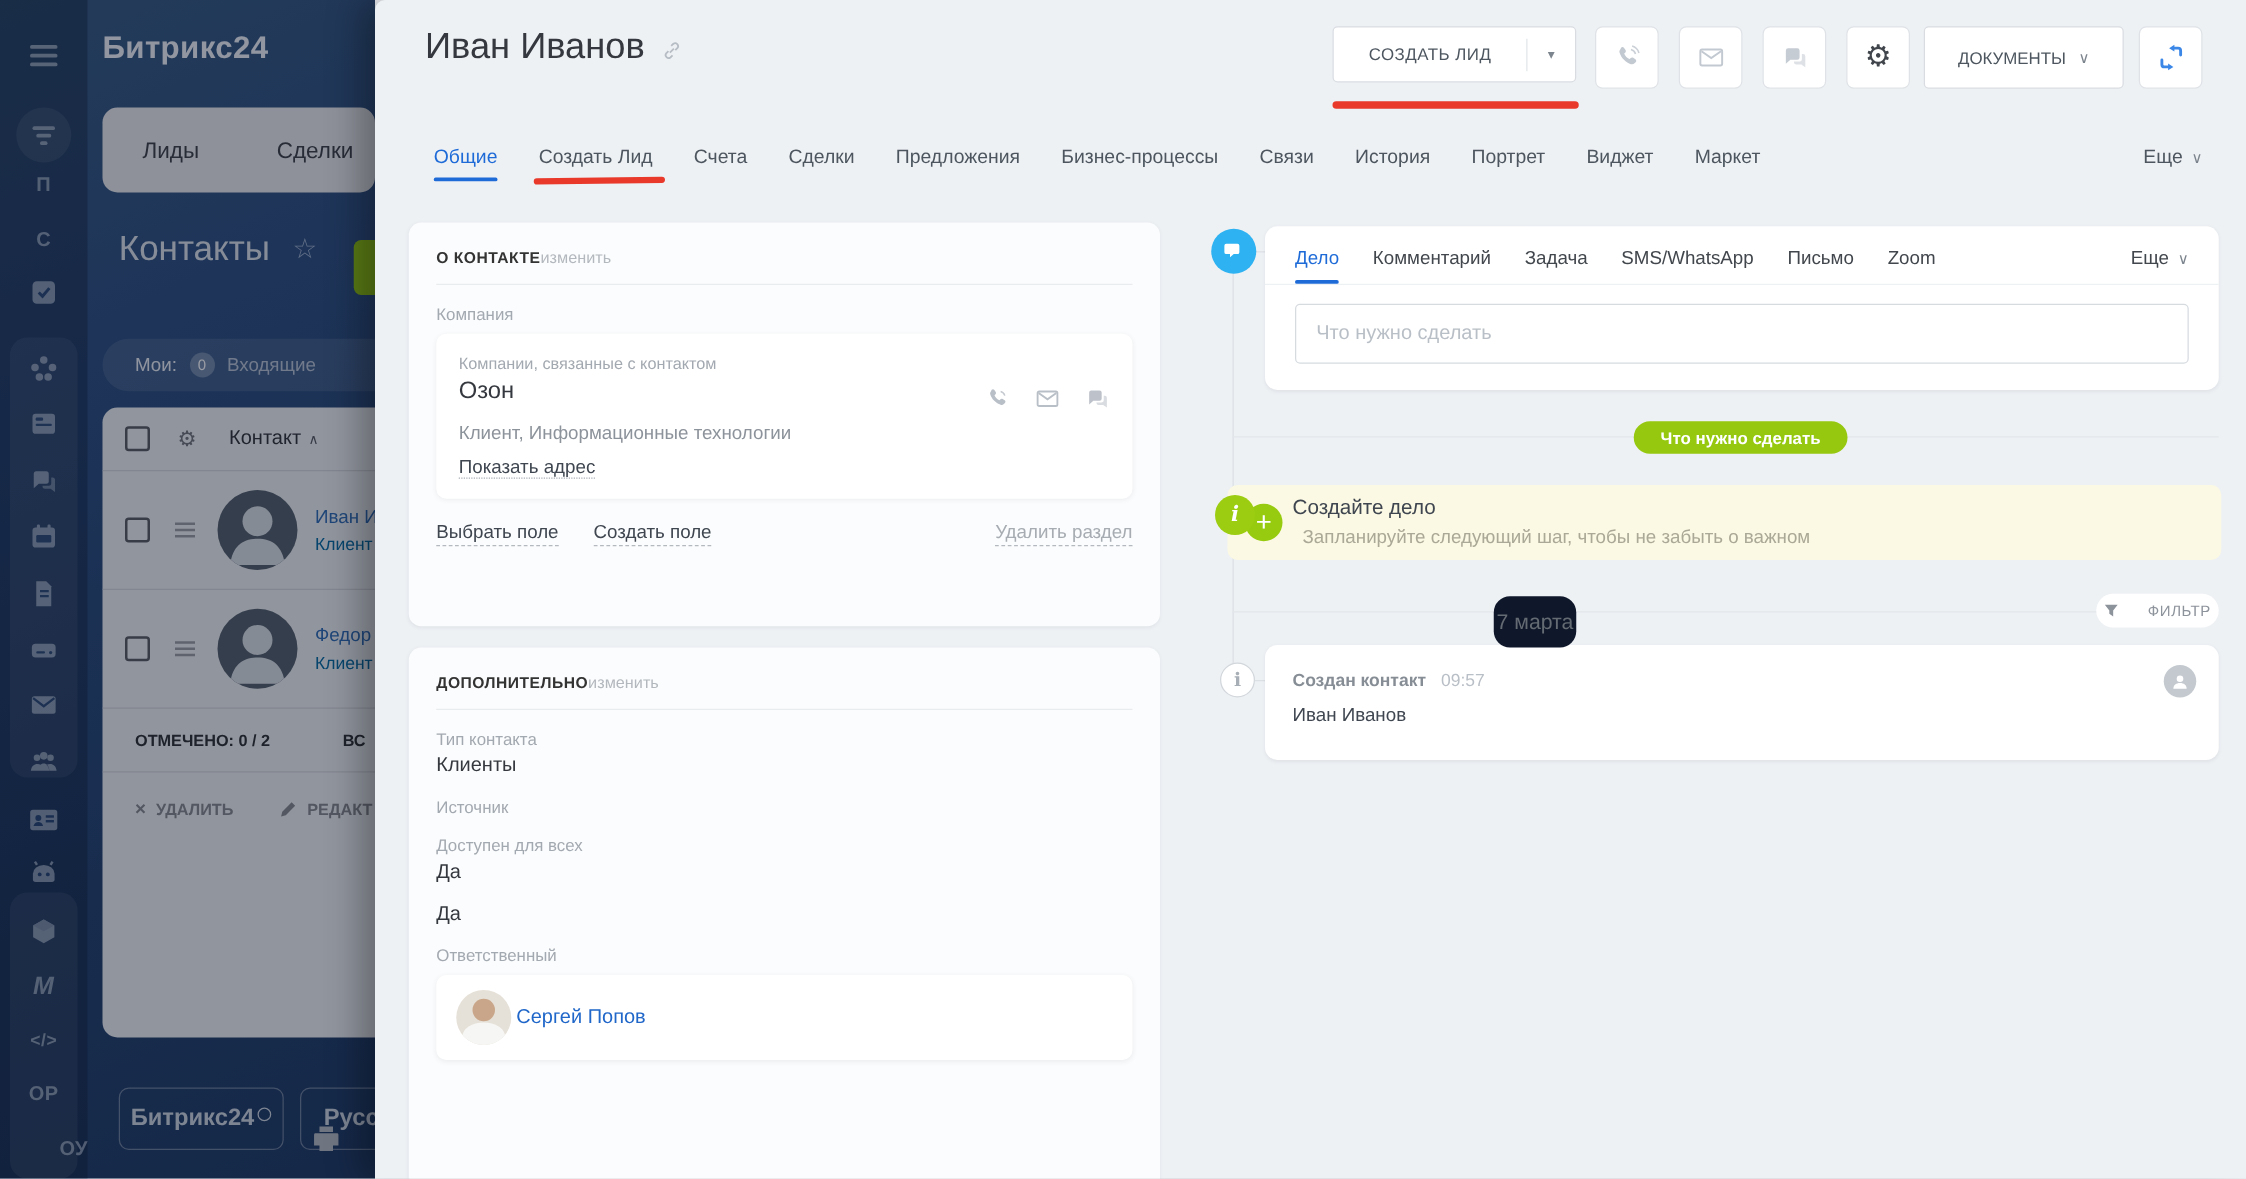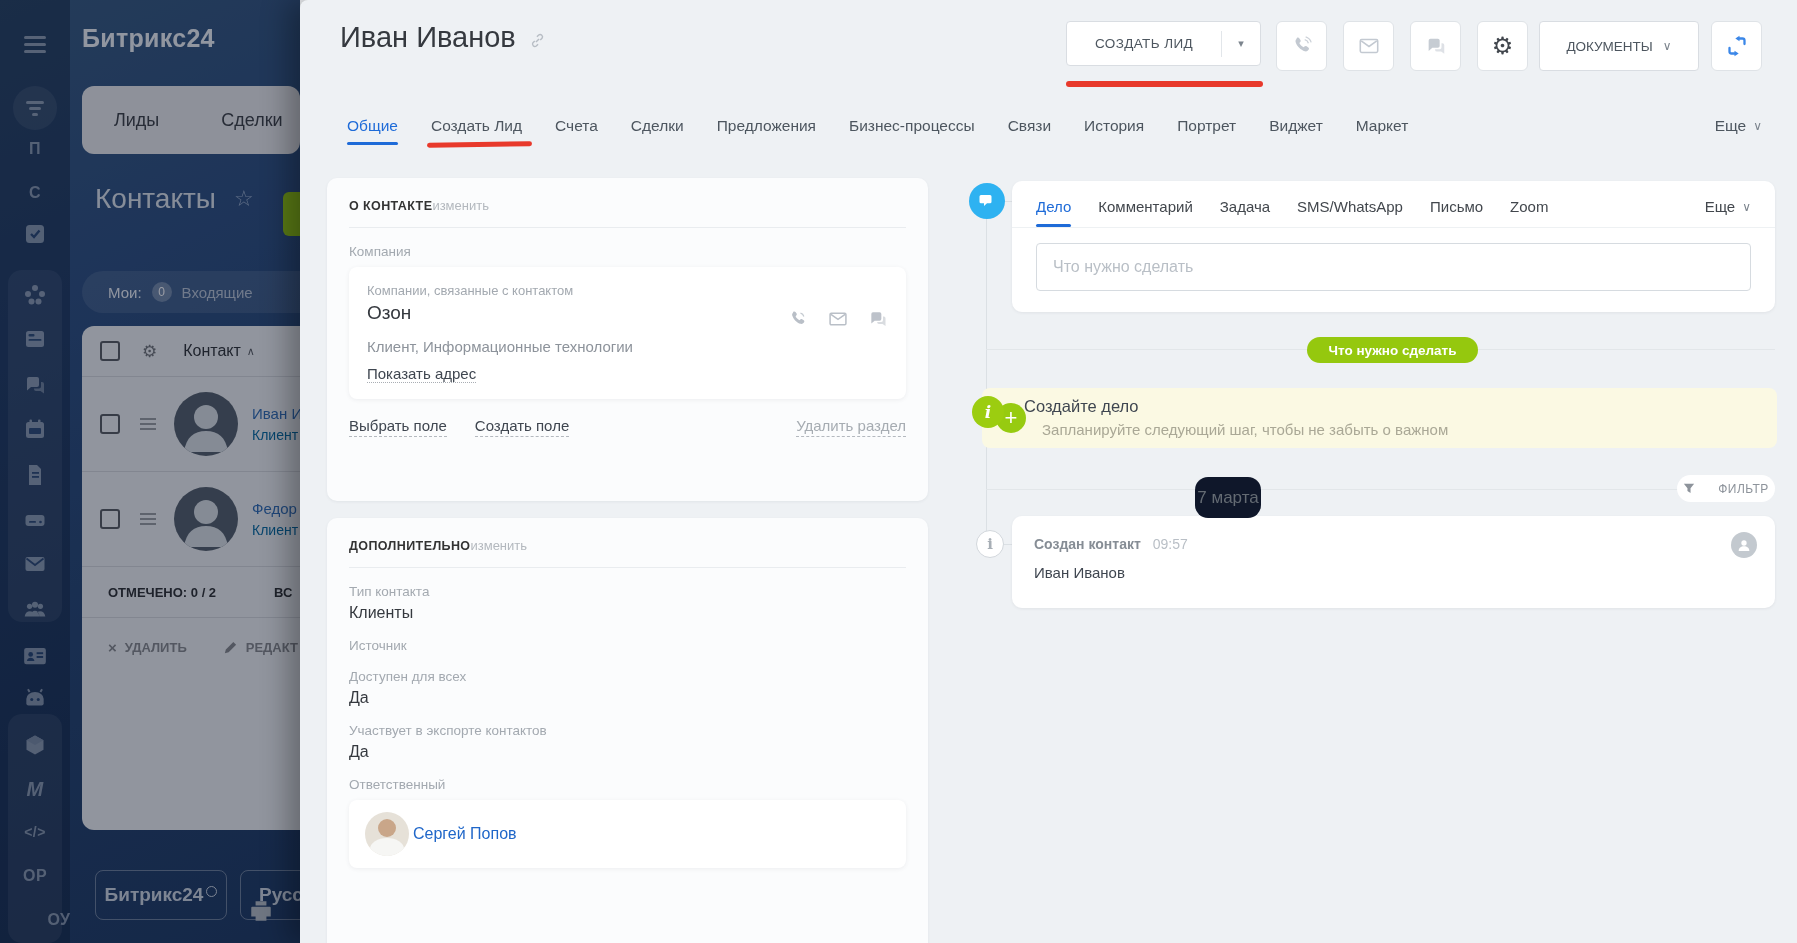--- a/index.html
+++ b/index.html
@@ -128,21 +128,21 @@
   .cinput{margin:15px 24px 0;}
   .cinput input{width:100%;height:48px;border:1px solid #d6dbe0;border-radius:4px;padding:0 16px;
                 font-size:16px;color:#333;box-sizing:border-box;background:#fff;font-family:"Liberation Sans",sans-serif;}
   .cinput input::placeholder{color:#b9bfc6;}
   .hline{position:absolute;left:686px;width:789px;height:1px;background:#e2e6e9;}
   .hintpill{position:absolute;left:1007px;top:337px;width:171px;height:26px;background:#95c80e;border-radius:13px;
             color:#fff;font-size:13.5px;font-weight:bold;display:flex;align-items:center;justify-content:center;z-index:2;}
   .banner{position:absolute;left:682px;top:388px;width:795px;height:60px;background:#fbf9e3;border-radius:8px;}
   .plus{position:absolute;left:14px;top:15px;width:30px;height:30px;border-radius:50%;background:#97cb10;color:#fff;
         display:flex;align-items:center;justify-content:center;font-size:22px;line-height:1;}
-  .btitle{position:absolute;left:42px;top:9px;font-size:16.5px;color:#3f4650;}
+  .btitle{position:absolute;left:52px;top:9px;font-size:16.5px;color:#3f4650;}
   .bsub{position:absolute;left:60px;top:33px;font-size:15px;color:#aaa896;}
   .datepill{position:absolute;left:895px;top:477px;width:66px;height:41px;background:#0f172a;border-radius:13px;
             color:#646b73;font-size:17px;display:flex;align-items:center;justify-content:center;z-index:2;}
   .filterpill{position:absolute;left:1377px;top:475px;width:98px;height:27px;background:#fff;border-radius:14px;
               color:#8d939b;font-size:12px;letter-spacing:.5px;display:flex;align-items:center;justify-content:center;gap:23px;z-index:2;}
   .entry{position:absolute;left:712px;top:516px;width:763px;height:92px;background:#fff;border-radius:10px;
          box-shadow:0 1px 3px rgba(60,70,80,.08);}
   .erow{position:absolute;left:22px;top:20px;display:flex;gap:12px;align-items:baseline;}
   .etitle{font-size:14px;font-weight:bold;color:#868d95;}
   .etime{font-size:14px;color:#b9bfc6;}
@@ -478,21 +478,20 @@
         <div class="fvalue">Клиенты</div>
       </div>
       <div class="fld">
         <div class="flabel">Источник</div>
       </div>
       <div class="fld">
         <div class="flabel">Доступен для всех</div>
         <div class="fvalue">Да</div>
       </div>
       <div class="fld">
-        <div class="flabel">Участвует в экспорте контактов</div>
         <div class="fvalue">Да</div>
       </div>
       <div class="fld">
         <div class="flabel">Ответственный</div>
         <div class="respcard">
           <span class="ravatar">
               <span class="rhead"></span>
               <span class="rbody"></span>
             </span>
           <span class="rname">Сергей Попов</span>

